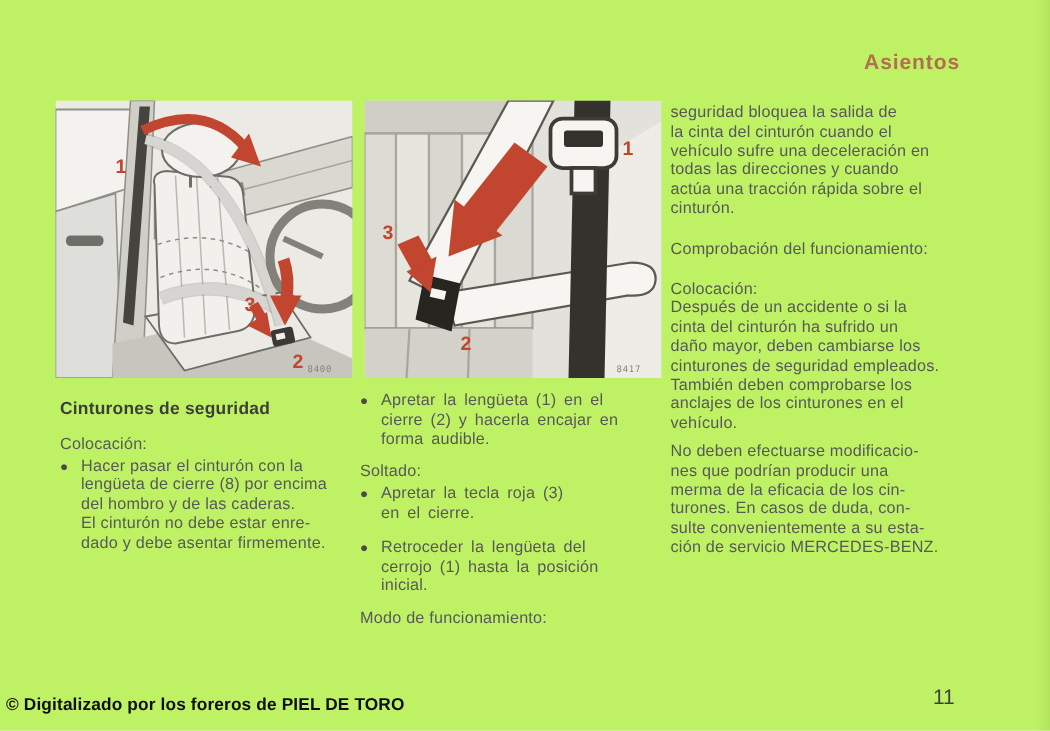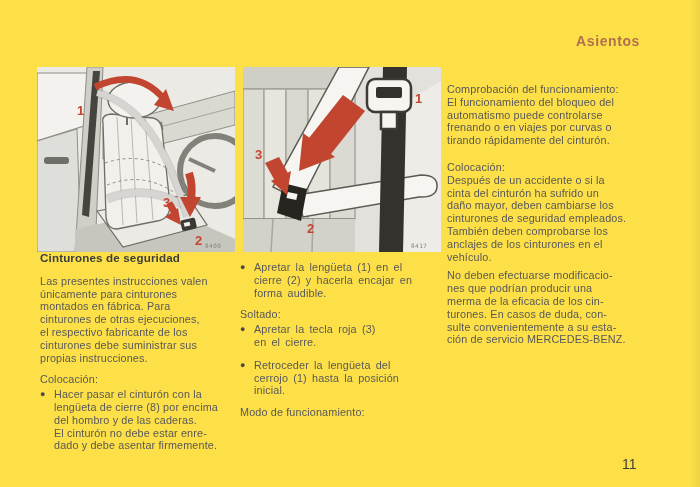--- a/index.html
+++ b/index.html
@@ -4,37 +4,37 @@
 <style>
   html,body{margin:0;padding:0;}
   body{
     width:700px;height:487px;
     background:#fbfaf8;
     font-family:"Liberation Sans","DejaVu Sans",sans-serif;
     color:#555553;
     overflow:hidden;
     position:relative;
   }
-  .page{position:absolute;inset:0;background:#fde047;}
+  .page{position:absolute;inset:0;background:#bef264;}
   .scan-edge{position:absolute;top:0;right:0;width:10px;height:487px;
     background:linear-gradient(to right,rgba(0,0,0,0),rgba(0,0,0,0.06));}
 
   .section-header{
     position:absolute;top:33px;right:60px;
     font-size:14px;font-weight:bold;letter-spacing:0.6px;
     color:#b06f4f;
   }
 
   .figure{position:absolute;top:67px;width:198px;height:185px;}
   .figure-1{left:37px;}
   .figure-2{left:243px;}
   .figure svg{display:block;width:100%;height:100%;}
 
   .col{position:absolute;font-size:10.8px;line-height:12.8px;letter-spacing:0.15px;color:#58585a;}
-  .col-left{left:40px;top:252px;width:186px;}
+  .col-left{left:40px;top:267px;width:186px;}
   .col-mid{left:240px;top:261px;width:200px;}
   .col-right{left:447px;top:69px;width:200px;}
 
   .para{white-space:pre-line;margin:0 0 5px 0;}
   .heading{font-weight:bold;font-size:11.6px;color:#3d3d3b;margin:0 0 10px 0;}
   .subhead{margin:9px 0 2px 0;}
   .subhead-tight{margin:9px 0 0 0;}
   .bullet-item{display:flex;margin:2px 0 0 0;}
   .bullet-dot{width:14px;flex:0 0 14px;font-size:9px;line-height:12.8px;color:#4a4a48;}
   .bullet-text{flex:1;white-space:pre-line;}
@@ -174,27 +174,20 @@
 
       <text x="172" y="36" class="fig-label">1</text>
       <text x="12" y="92" class="fig-label">3</text>
       <text x="64" y="166" class="fig-label">2</text>
       <text x="168" y="181" class="fig-code">8417</text>
     </svg>
   </div>
 
   <div class="col col-left">
     <div class="heading">Cinturones de seguridad</div>
-    <p class="para">Las presentes instrucciones valen
-únicamente para cinturones
-montados en fábrica. Para
-cinturones de otras ejecuciones,
-el respectivo fabricante de los
-cinturones debe suministrar sus
-propias instrucciones.</p>
     <div class="subhead">Colocación:</div>
     <div class="bullet-item">
       <span class="bullet-dot">●</span>
       <span class="bullet-text">Hacer pasar el cinturón con la
 lengüeta de cierre (8) por encima
 del hombro y de las caderas.
 El cinturón no debe estar enre-
 dado y debe asentar firmemente.</span>
     </div>
   </div>
@@ -216,37 +209,40 @@
     <div class="bullet-item">
       <span class="bullet-dot">●</span>
       <span class="bullet-text">Retroceder la lengüeta del
 cerrojo (1) hasta la posición
 inicial.</span>
     </div>
     <div class="subhead-tight">Modo de funcionamiento:</div>
   </div>
 
   <div class="col col-right">
+    <p class="para" style="margin-bottom:2px">seguridad bloquea la salida de
+la cinta del cinturón cuando el
+vehículo sufre una deceleración en
+todas las direcciones y cuando
+actúa una tracción rápida sobre el
+cinturón.</p>
     <div class="subhead-tight" style="margin-top:14px">Comprobación del funcionamiento:</div>
-    <p class="para">El funcionamiento del bloqueo del
-automatismo puede controlarse
-frenando o en viajes por curvas o
-tirando rápidamente del cinturón.</p>
     <div class="subhead-tight" style="margin-top:14px">Colocación:</div>
     <p class="para" style="margin-bottom:6px">Después de un accidente o si la
 cinta del cinturón ha sufrido un
 daño mayor, deben cambiarse los
 cinturones de seguridad empleados.
 También deben comprobarse los
 anclajes de los cinturones en el
 vehículo.</p>
     <p class="para">No deben efectuarse modificacio-
 nes que podrían producir una
 merma de la eficacia de los cin-
 turones. En casos de duda, con-
 sulte convenientemente a su esta-
 ción de servicio MERCEDES-BENZ.</p>
   </div>
 
+  <div class="watermark">© Digitalizado por los foreros de PIEL DE TORO</div>
   <div class="page-number">11</div>
 
   <div class="scan-edge"></div>
 </div>
 
 </body></html>

